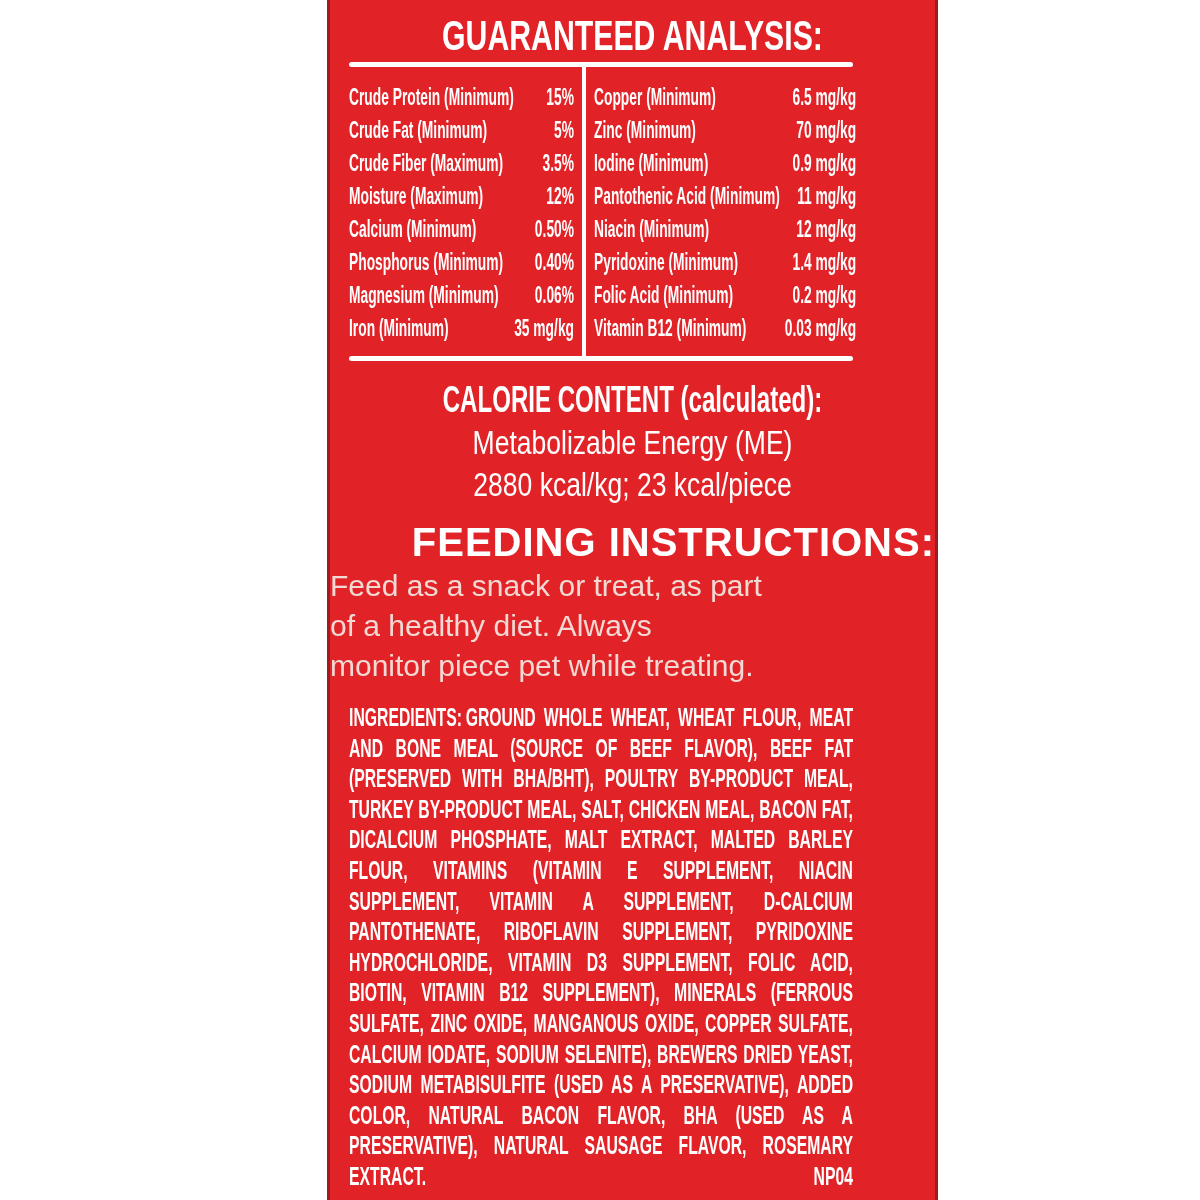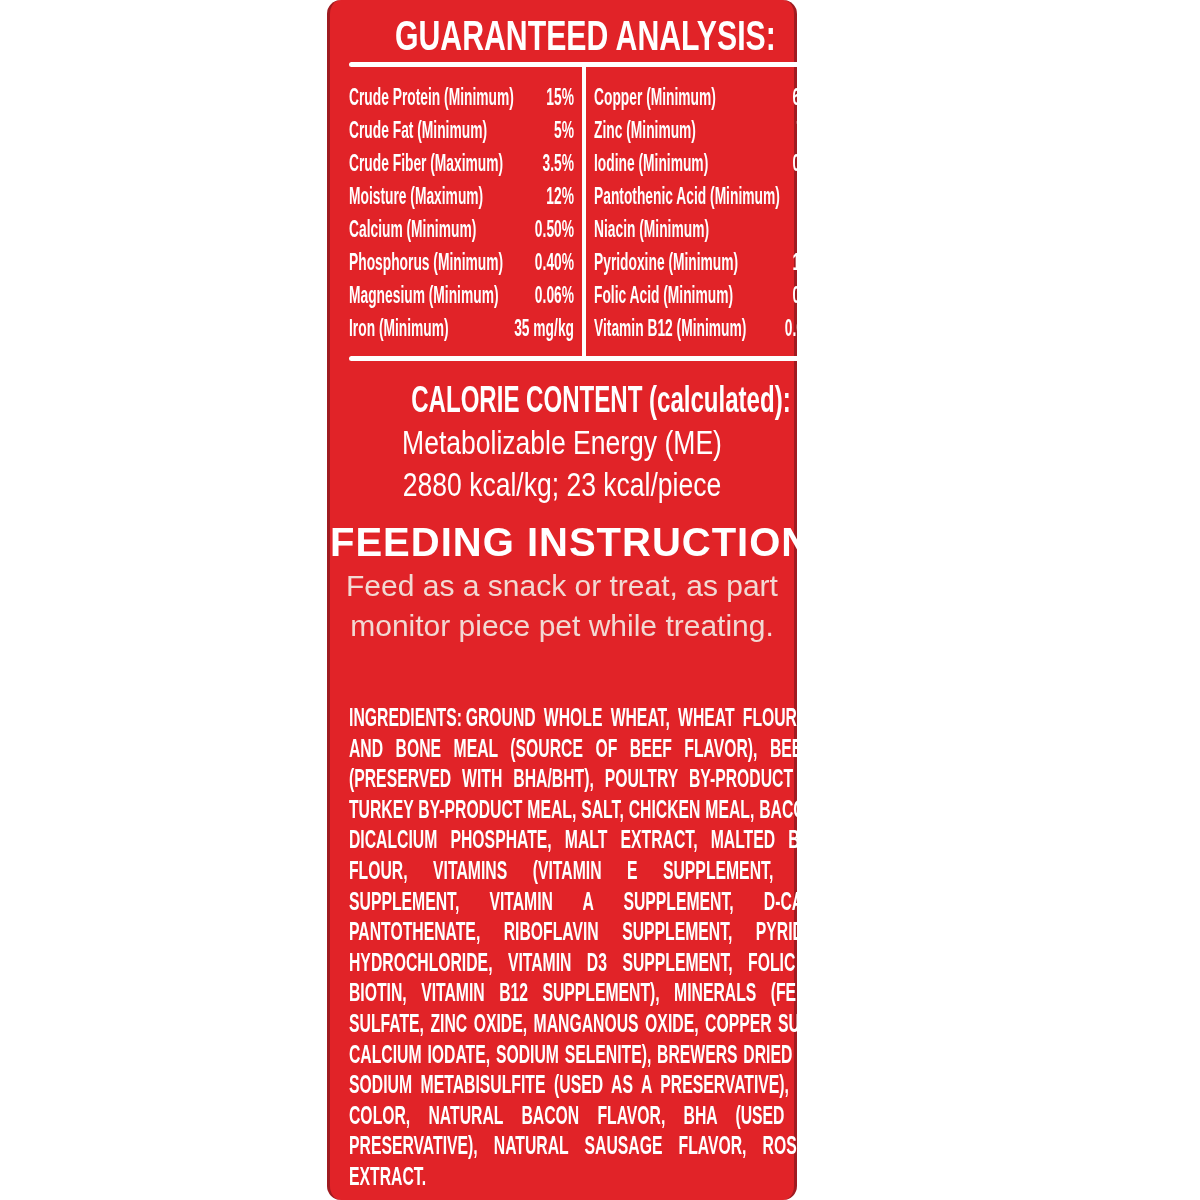--- a/index.html
+++ b/index.html
@@ -1,22 +1,22 @@
 <!DOCTYPE html>
 <html><head>
 <meta charset="utf-8">
 <style>
   * { margin:0; padding:0; box-sizing:border-box; }
   html,body { width:1200px; height:1200px; background:#ffffff;
               font-family:"Liberation Sans", sans-serif; overflow:hidden; }
 
   .panel {
-    position:absolute; left:327px; top:0; width:470px; height:1200px;
+    position:absolute; left:327px; top:0; width:611px; height:1200px;
     background:#e12328;
-    border-left:3px solid #a01b20; border-right:3px solid #a01b20;border-radius:14px;
+    border-left:3px solid #a01b20; border-right:3px solid #a01b20;
   }
 
   
   .ga-title {
     position:absolute; top:10px; left:0; width:100%; text-align:center;
     color:#fff; font-weight:bold; font-size:42px; line-height:52px;
     transform:scaleX(0.72); transform-origin:center top; white-space:nowrap;
   }
   .rule { position:absolute; left:19px; width:504px; height:5px;
           background:#fff; border-radius:3px; }
@@ -46,21 +46,21 @@
   .cal-line1 { top:421px; }
   .cal-line2 { top:463px; }
 
   
   .feed-title {
     position:absolute; top:521px; left:0; width:100%; text-align:right;
     color:#fff; font-weight:bold; font-size:40px; line-height:42px;
     letter-spacing:1px; white-space:nowrap;
   }
   .feed-body {
-    position:absolute; top:566px; left:0; width:100%; text-align:center;
+    position:absolute; top:566px; left:0; width:100%; text-align:left;
     color:#f2d9d3; font-size:30px; line-height:40px; font-weight:normal;
   }
 
   
   .ingredients {
     position:absolute; top:702px; left:19px; width:800px;
     transform:scaleX(0.63); transform-origin:left top;
     color:#fff; font-weight:bold; font-size:25px; line-height:30.6px;
     text-align:justify;
   }
@@ -148,18 +148,19 @@
     </div>
   </div>
 
   <div class="cal-title">CALORIE CONTENT (calculated):</div>
   <div class="cal-line cal-line1">Metabolizable Energy (ME)</div>
   <div class="cal-line cal-line2">2880 kcal/kg; 23 kcal/piece</div>
 
   <div class="feed-title">FEEDING INSTRUCTIONS:</div>
   <div class="feed-body">
     <div>Feed as a snack or treat, as part</div>
+    <div>of a healthy diet. Always</div>
     <div>monitor piece pet while treating.</div>
   </div>
 
   <p class="ingredients"><span class="ing-label">INGREDIENTS:</span><span>GROUND WHOLE WHEAT, WHEAT FLOUR, MEAT AND BONE MEAL (SOURCE OF BEEF FLAVOR), BEEF FAT (PRESERVED WITH BHA/BHT), POULTRY BY-PRODUCT MEAL, TURKEY BY-PRODUCT MEAL, SALT, CHICKEN MEAL, BACON FAT, DICALCIUM PHOSPHATE, MALT EXTRACT, MALTED BARLEY FLOUR, VITAMINS (VITAMIN E SUPPLEMENT, NIACIN SUPPLEMENT, VITAMIN A SUPPLEMENT, D-CALCIUM PANTOTHENATE, RIBOFLAVIN SUPPLEMENT, PYRIDOXINE HYDROCHLORIDE, VITAMIN D3 SUPPLEMENT, FOLIC ACID, BIOTIN, VITAMIN B12 SUPPLEMENT), MINERALS (FERROUS SULFATE, ZINC OXIDE, MANGANOUS OXIDE, COPPER SULFATE, CALCIUM IODATE, SODIUM SELENITE), BREWERS DRIED YEAST, SODIUM METABISULFITE (USED AS A PRESERVATIVE), ADDED COLOR, NATURAL BACON FLAVOR, BHA (USED AS A PRESERVATIVE), NATURAL SAUSAGE FLAVOR, ROSEMARY EXTRACT.</span><span class="product-code">NP04</span></p>
 
 </div>
 
 </body></html>

